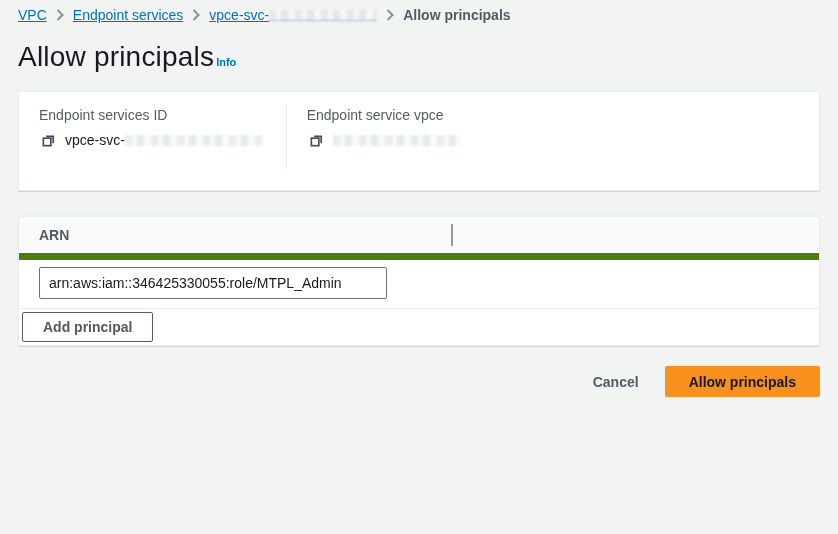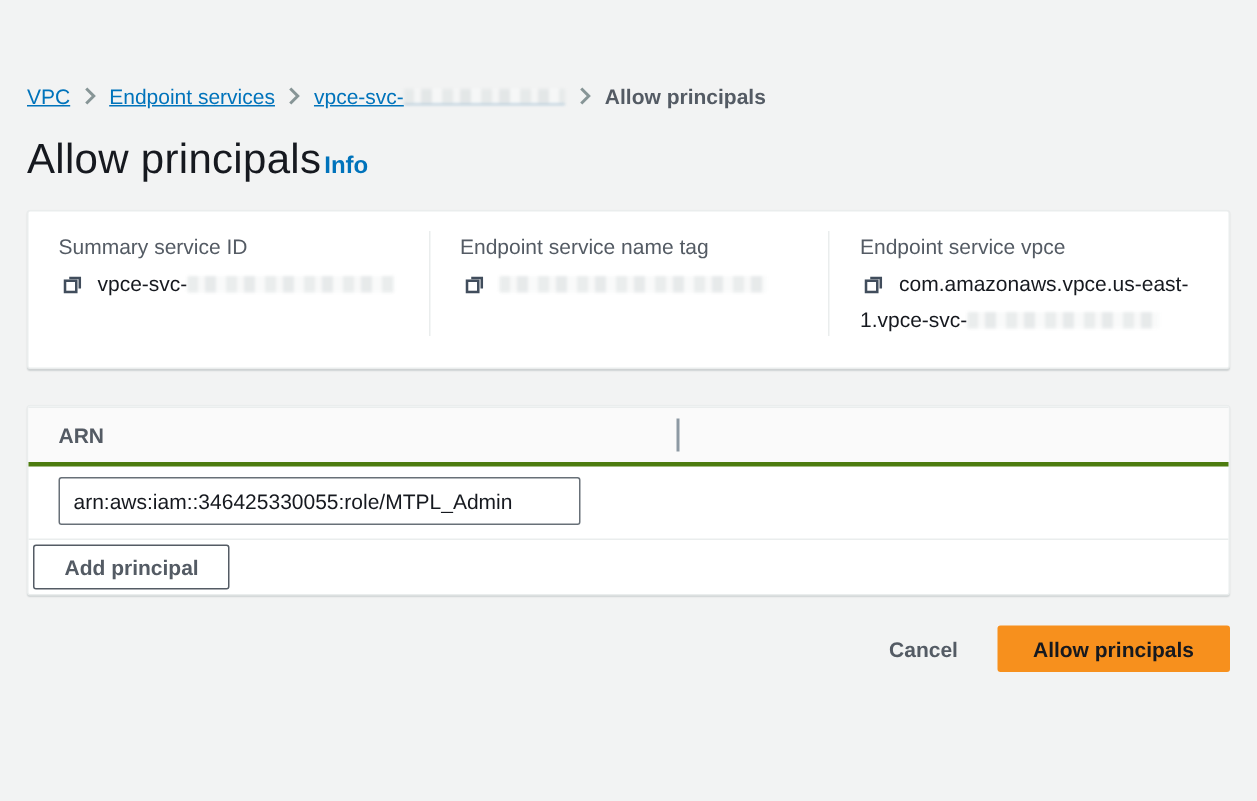--- a/index.html
+++ b/index.html
@@ -8,40 +8,40 @@
     font-family: "Liberation Sans", sans-serif;
     background: #f2f3f3;
     color: #16191f;
     overflow: hidden;
   }
   .page { padding: 0 18px; }
 
   
   .breadcrumb {
     display: flex; align-items: center; gap: 9px;
-    padding-top: 24px; font-size: 14px; line-height: 18px; margin-top: 31px;
+    padding-top: 6px; font-size: 14px; line-height: 18px;
   }
   .crumb-link { color: #0073bb; text-decoration: underline; cursor: pointer; }
   .crumb-current { color: #545b64; font-weight: 700; }
   .chev { display: inline-flex; align-items: center; }
   .chev svg { stroke: #879596; }
 
   
   .redacted {
     display: inline-block; height: 11px; border-radius: 1px;
     background: repeating-linear-gradient(90deg,
       #e3e7e7 0 7px, #f6f7f7 7px 12px, #dfe3e4 12px 19px, #f8f9f9 19px 26px);
     filter: blur(1.2px); opacity: .75; vertical-align: -1px;
   }
   .crumb-redacted { width: 108px; border-bottom: 1px solid #7fa8c4; filter: blur(1px); }
 
   
   .title-row { display: flex; align-items: baseline; margin: 17px 0 18px; }
   .page-title { font-size: 28px; font-weight: 500; color: #16191f; letter-spacing: .2px; }
-  .info-link { font-size: 16px; font-weight: 700; color: #0073bb; margin-left: 2px; cursor: pointer; }
+  .info-link { font-size: 11px; font-weight: 700; color: #0073bb; margin-left: 2px; cursor: pointer; }
 
   
   .card {
     background: #ffffff; border: 1px solid #eaeded; border-radius: 2px;
     box-shadow: 0 1px 1px 0 rgba(0,28,36,.15);
   }
   .card-header {
     background: #fafafa; border-bottom: 1px solid #eaeded;
     padding: 13px 20px; font-size: 18px; font-weight: 700; line-height: 22px;
   }
@@ -51,21 +51,21 @@
   .summary-col + .summary-col { border-left: 1px solid #eaeded; }
   .field-label { font-size: 14px; color: #545b64; line-height: 20px; margin-bottom: 5px; }
   .field-value { font-size: 14px; color: #16191f; line-height: 21px; word-break: break-all; }
   .copy-icon { display: inline-block; vertical-align: -3px; margin: 0 9px 0 2px; cursor: pointer; }
   .copy-icon svg { stroke: #414d5c; fill: none; }
 
   
   .principals-header { padding: 20px 20px 21px; font-size: 18px; font-weight: 700; line-height: 24px; }
   .table-header-row {
     position: relative; background: #fafafa;
-    border-top: 1px solid #eaeded; border-bottom: 3px solid #4d7c0f;
+    border-top: 1px solid #eaeded; border-bottom: 7px solid #4d7c0f;
     padding: 9px 20px; font-size: 14px; font-weight: 700; color: #545b64; line-height: 18px;
   }
   .col-divider { position: absolute; left: 432px; top: 7px; bottom: 7px; width: 2px; background: #8d99a3; cursor: col-resize; }
   .input-row { padding: 7px 20px 9px; }
   .arn-input {
     width: 348px; height: 32px; border: 1px solid #687078; border-radius: 2px;
     padding: 4px 9px; font-size: 14px; font-family: "Liberation Sans", sans-serif; color: #16191f;
     background: #fff; outline: none;
   }
   .card-footer { border-top: 1px solid #eaeded; padding: 3px; }
@@ -107,50 +107,39 @@
   </nav>
 
   <div class="title-row">
     <h1 class="page-title">Allow principals</h1>
     <a class="info-link">Info</a>
   </div>
 
   <section class="card summary-card">
     <div class="summary-body">
       <div class="summary-col">
-        <div class="field-label">Summary service ID</div>
+        <div class="field-label">Endpoint services ID</div>
         <div class="field-value">
           <span class="copy-icon">
             <svg width="15" height="15" viewBox="0 0 16 16" stroke-width="1.8">
                 <path d="M5.5 3.5 H13 V11"></path>
                 <rect x="2.5" y="5.5" width="8" height="8"></rect>
               </svg>
           </span><span>vpce-svc-</span><span class="redacted" style="width:138px"></span>
         </div>
       </div>
       <div class="summary-col">
-        <div class="field-label">Endpoint service name tag</div>
-        <div class="field-value">
-          <span class="copy-icon">
-            <svg width="15" height="15" viewBox="0 0 16 16" stroke-width="1.8">
-                <path d="M5.5 3.5 H13 V11"></path>
-                <rect x="2.5" y="5.5" width="8" height="8"></rect>
-              </svg>
-          </span><span></span><span class="redacted" style="width:178px"></span>
-        </div>
-      </div>
-      <div class="summary-col">
         <div class="field-label">Endpoint service vpce</div>
         <div class="field-value">
           <span class="copy-icon">
             <svg width="15" height="15" viewBox="0 0 16 16" stroke-width="1.8">
                 <path d="M5.5 3.5 H13 V11"></path>
                 <rect x="2.5" y="5.5" width="8" height="8"></rect>
               </svg>
-          </span><span>com.amazonaws.vpce.us-east-1.vpce-svc-</span><span class="redacted" style="width:128px"></span>
+          </span><span class="redacted" style="width:128px"></span>
         </div>
       </div>
     </div>
   </section>
 
   <section class="card">
     <div class="table-header-row">
       <span>ARN</span>
       <span class="col-divider"></span>
     </div>

